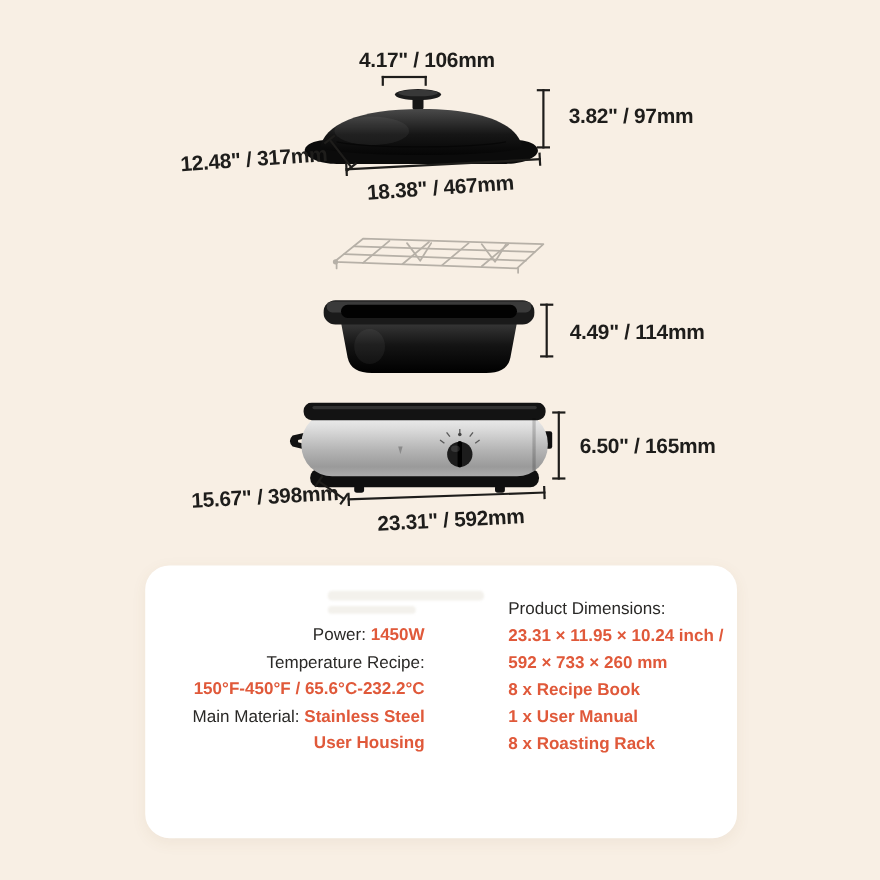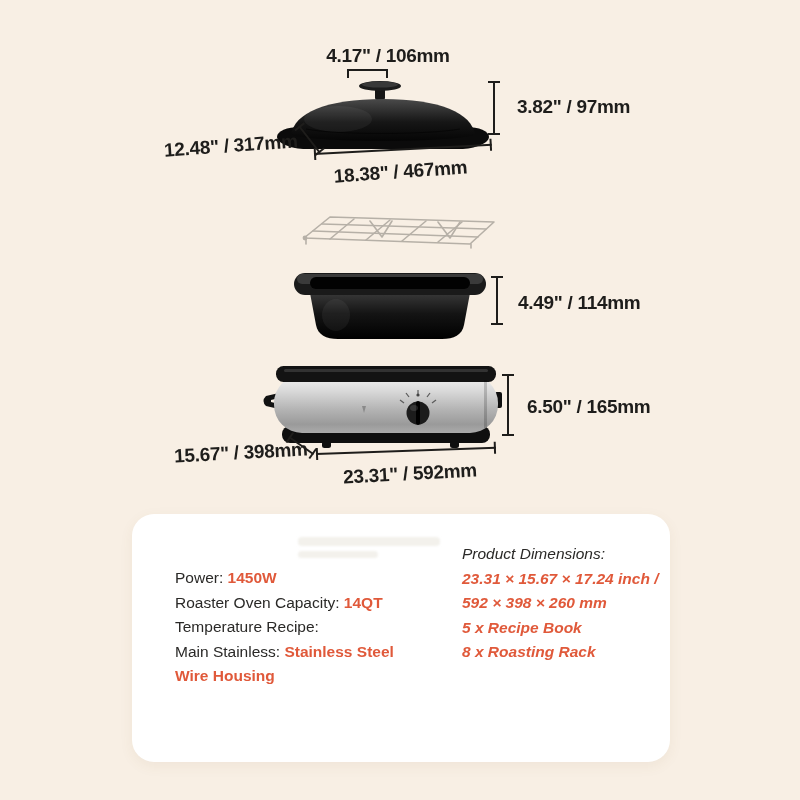--- a/index.html
+++ b/index.html
@@ -33,22 +33,22 @@
   
   .spec-card{
     position:absolute;left:132px;top:514px;width:538px;height:248px;
     background:#ffffff;border-radius:22px;
     box-shadow:0 4px 14px rgba(130,95,60,0.07);
   }
   .wm{position:absolute;background:#f3f1ec;border-radius:4px;filter:blur(1.2px);}
   .wm1{left:166px;top:23px;width:142px;height:9px;}
   .wm2{left:166px;top:37px;width:80px;height:7px;}
   .col{position:absolute;font-size:15.5px;line-height:24.5px;color:#2a2927;white-space:nowrap;}
-  .col-left{left:43px;top:52px;}
-  .col-right{left:330px;top:28px;font-style:italic;}
+  .col-left{left:43px;top:52px;text-align:right;}
+  .col-right{left:330px;top:28px;}
   .col .val{color:#e0593a;font-weight:700;}
 </style>
 </head>
 <body>
 
 <div class="stage">
 
   <div class="dim-label center" style="left:308px;top:45px;width:160px;">4.17" / 106mm</div>
   <div class="bracket" style="left:347px;top:69px;width:41px;"></div>
 
@@ -154,28 +154,29 @@
 
   <div class="dim-h" style="left:316px;top:453px;width:180px;transform:rotate(-2deg);transform-origin:left center;"></div>
   <div class="dim-label center" style="left:330px;top:463px;width:160px;transform:rotate(-3deg);">23.31" / 592mm</div>
 
   <div class="spec-card">
     <div class="wm wm1"></div>
     <div class="wm wm2"></div>
 
     <div class="col col-left">
       <div><span class="lbl">Power: </span><span class="val">1450W</span></div>
-      <div><span class="lbl">Roaster Oven Capacity: </span><span class="val">14QT</span></div>
       <div><span class="lbl">Temperature Recipe:</span><span class="val"></span></div>
-      <div><span class="lbl">Main Stainless: </span><span class="val">Stainless Steel</span></div>
-      <div><span class="lbl"></span><span class="val">Wire Housing</span></div>
+      <div><span class="lbl"></span><span class="val">150°F-450°F / 65.6°C-232.2°C</span></div>
+      <div><span class="lbl">Main Material: </span><span class="val">Stainless Steel</span></div>
+      <div><span class="lbl"></span><span class="val">User Housing</span></div>
     </div>
 
     <div class="col col-right">
       <div><span class="lbl">Product Dimensions:</span><span class="val"></span></div>
-      <div><span class="lbl"></span><span class="val">23.31 × 15.67 × 17.24 inch /</span></div>
-      <div><span class="lbl"></span><span class="val">592 × 398 × 260 mm</span></div>
-      <div><span class="lbl"></span><span class="val">5 x Recipe Book</span></div>
+      <div><span class="lbl"></span><span class="val">23.31 × 11.95 × 10.24 inch /</span></div>
+      <div><span class="lbl"></span><span class="val">592 × 733 × 260 mm</span></div>
+      <div><span class="lbl"></span><span class="val">8 x Recipe Book</span></div>
+      <div><span class="lbl"></span><span class="val">1 x User Manual</span></div>
       <div><span class="lbl"></span><span class="val">8 x Roasting Rack</span></div>
     </div>
   </div>
 
 </div>
 
 </body></html>

